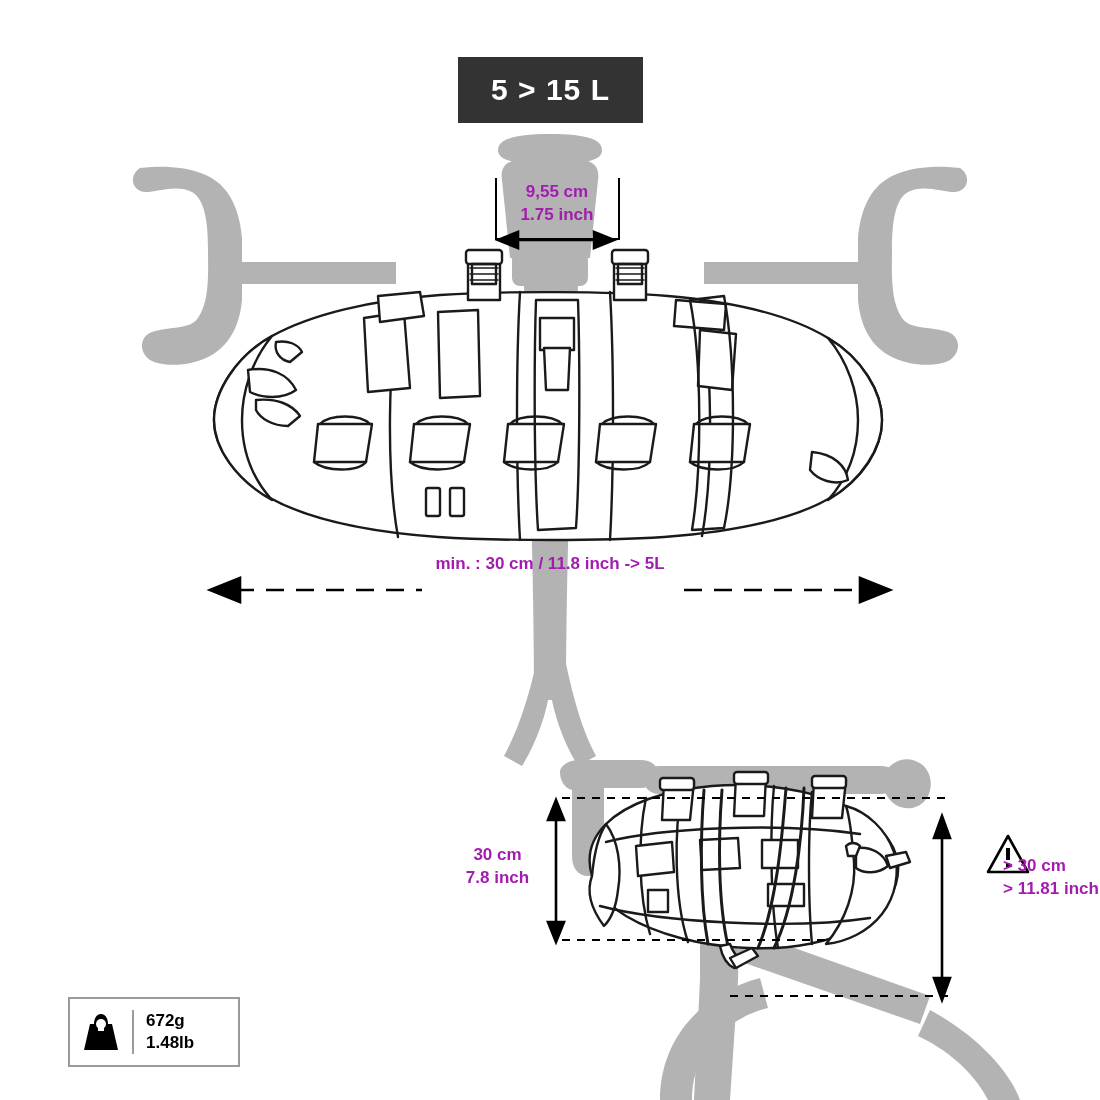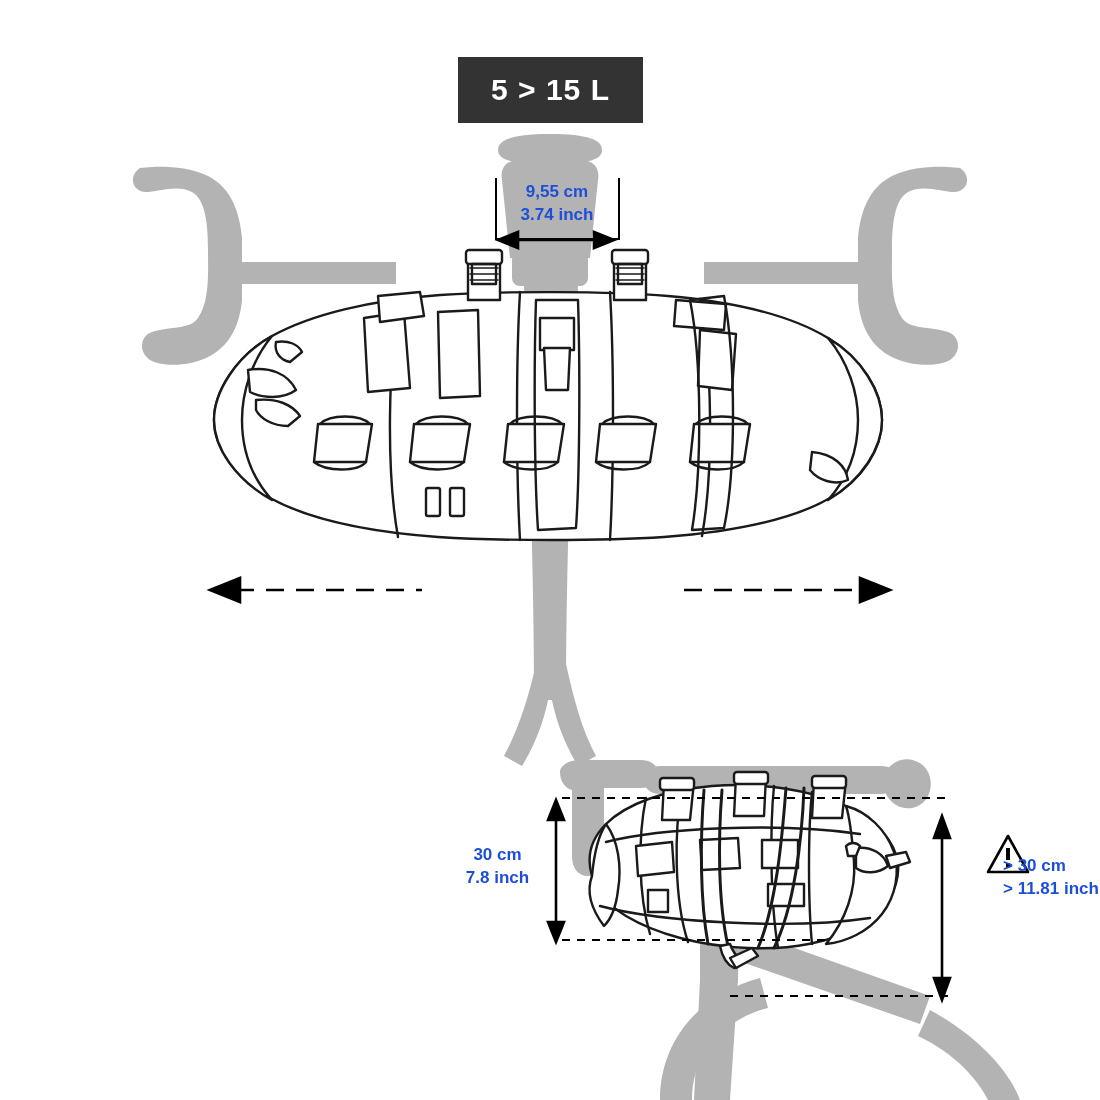--- a/index.html
+++ b/index.html
@@ -30,21 +30,21 @@
     color: #ffffff;
     font-size: 30px;
     font-weight: bold;
     letter-spacing: 1px;
   }
 
   
   .dim-text {
     font-size: 17px;
     font-weight: bold;
-    color: #1d4ed8;
+    color: #a21caf;
     line-height: 23px;
     white-space: nowrap;
   }
   .dim-center { text-align: center; }
   .dim-left   { text-align: left; }
 
   
   #stem-width-box {
     left: 495px; top: 178px;
     width: 125px;
@@ -350,30 +350,45 @@
     </g>
   </svg>
 
   <div class="abs" id="volume-badge">
     <span class="label">5 &gt; 15 L</span>
   </div>
 
   <div class="abs" id="stem-width-box"></div>
   <div class="abs dim-text dim-center" id="stem-width-text">
     <div>9,55 cm</div>
-    <div>3.74 inch</div>
+    <div>1.75 inch</div>
   </div>
 
   <div class="abs dim-text dim-center" id="width-text-block">
+    <div>min. : 30 cm / 11.8 inch -&gt; 5L</div>
   </div>
 
   <div class="abs dim-text dim-center" id="height-text-block">
     <div>30 cm</div>
     <div>7.8 inch</div>
   </div>
 
   <div class="abs dim-text dim-left" id="clearance-text-block">
     <div>&gt; 30 cm</div>
     <div>&gt; 11.81 inch</div>
   </div>
 
+  <div class="abs" id="weight-box">
+    <div id="weight-icon-wrap">
+      <svg width="38" height="40" viewBox="0 0 38 40">
+        <path d="M12,12 C12,6 15,2 19,2 C23,2 26,6 26,12 L30,12 L36,38 L2,38 L8,12 Z" fill="#000"></path>
+        <circle cx="19" cy="12" r="5" fill="#ffffff"></circle>
+        <rect x="16" y="12" width="6" height="7" fill="#ffffff"></rect>
+      </svg>
+    </div>
+    <div id="weight-divider"></div>
+    <div id="weight-values">
+      <div>672g</div>
+      <div>1.48lb</div>
+    </div>
+  </div>
 
 </div>
 
 </body></html>

